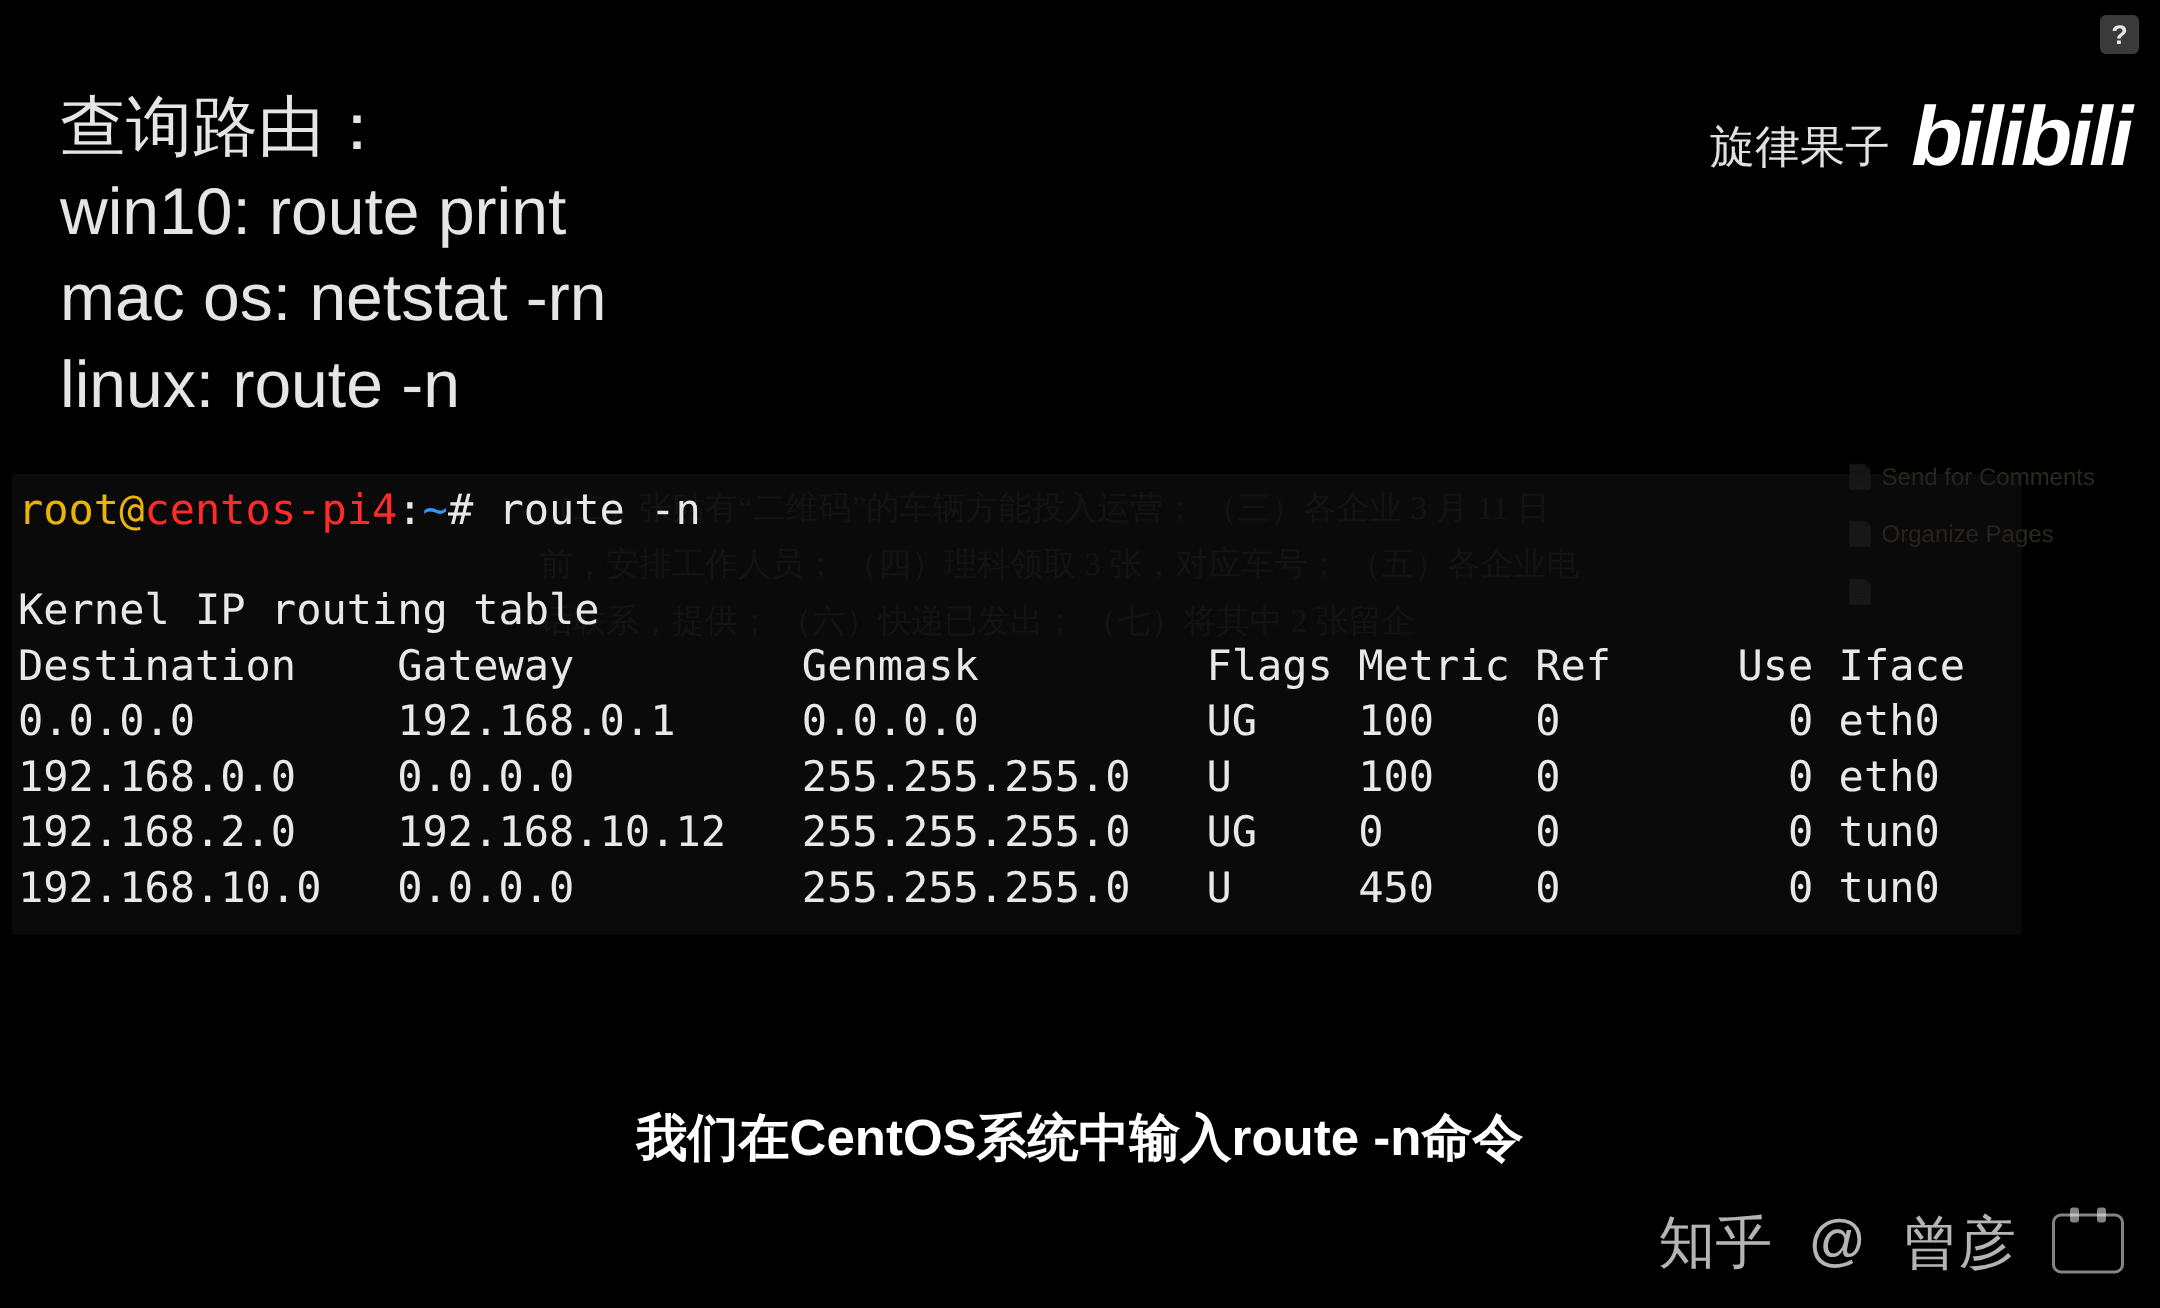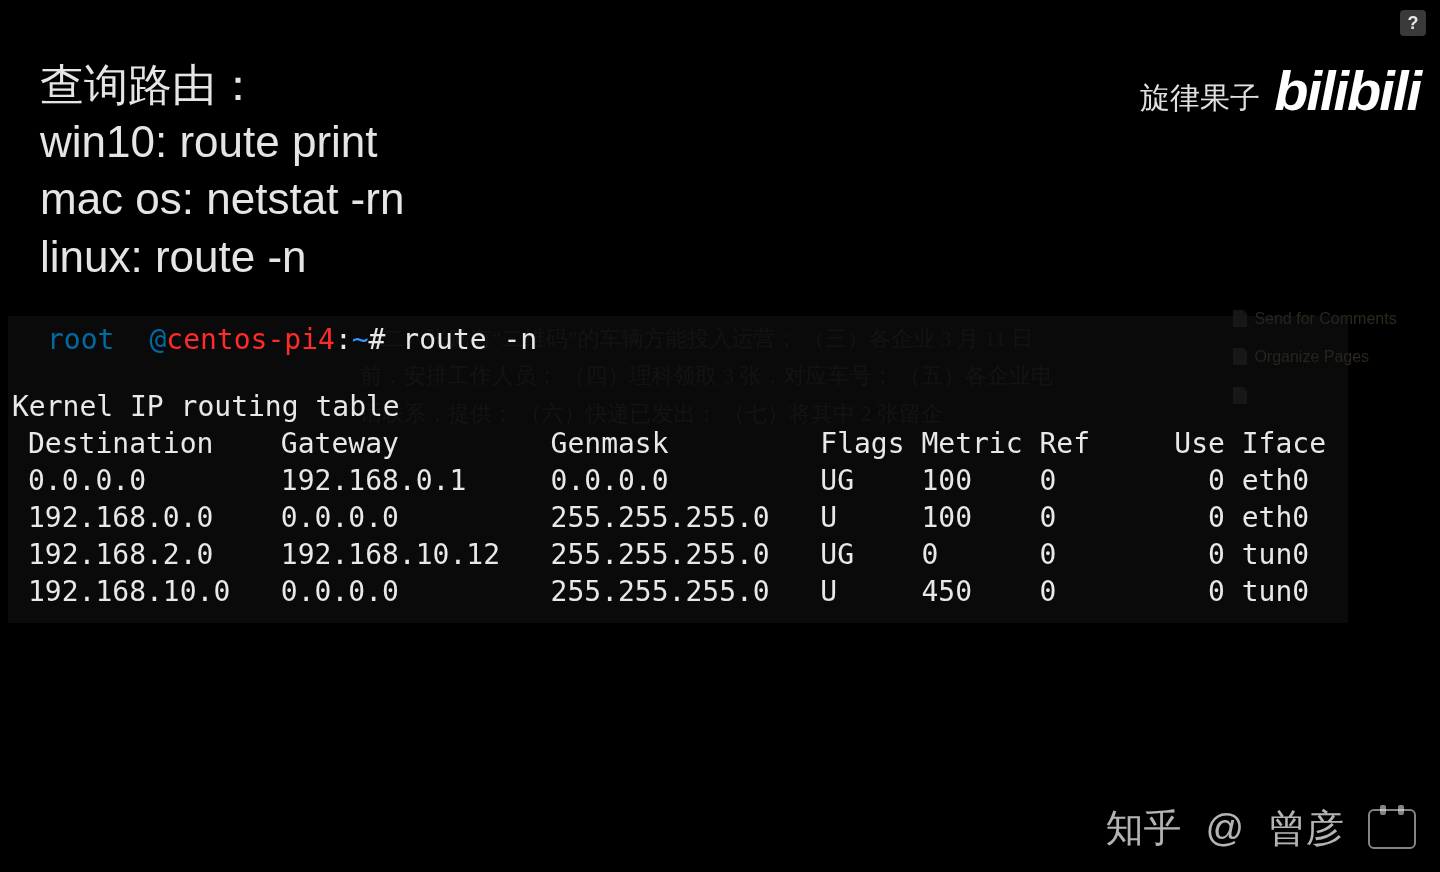--- a/index.html
+++ b/index.html
@@ -35,26 +35,26 @@
   }
 
   .terminal-block {
     position: absolute; left: 8px; top: 316px; width: 1340px;
     font-family: "DejaVu Sans Mono", "Menlo", "Consolas", monospace;
     font-size: 28px; line-height: 1.32; color: #e8e8e8;
     background: rgba(30,30,30,0.35);
     padding: 6px 4px 12px 4px;
   }
   .prompt-line { white-space: pre; }
-  .prompt-user { color: #0369a1; margin-left: 35px; }
+  .prompt-user { color: #eab308; }
   .prompt-host { color: #ff2a2a; }
   .prompt-tilde { color: #3495ff; }
   .prompt-cmd  { color: #e8e8e8; }
   .term-title { white-space: pre; margin-top: 30px; }
-  .route-row { white-space: pre; margin-left: 16px; }
+  .route-row { white-space: pre; }
 
   
   .ghost-sidebar {
     position: absolute; right: 10px; top: 300px; width: 200px;
     color: rgba(200,180,130,0.22); font-size: 16px; line-height: 2.4;
     font-family: Arial, sans-serif;
   }
   .ghost-sidebar div::before { content: "📄 "; opacity: 0.4; }
   .ghost-text {
     position: absolute; left: 360px; top: 320px; width: 700px;
@@ -123,20 +123,21 @@
     <div class="term-title">Kernel IP routing table</div>
     <div class="route-row" id="rt-header">Destination    Gateway         Genmask         Flags Metric Ref     Use Iface</div>
     <div id="rt-body">
         <div class="route-row">0.0.0.0        192.168.0.1     0.0.0.0         UG    100    0         0 eth0</div>
         <div class="route-row">192.168.0.0    0.0.0.0         255.255.255.0   U     100    0         0 eth0</div>
         <div class="route-row">192.168.2.0    192.168.10.12   255.255.255.0   UG    0      0         0 tun0</div>
         <div class="route-row">192.168.10.0   0.0.0.0         255.255.255.0   U     450    0         0 tun0</div>
       </div>
   </div>
 
+  <div class="subtitle">我们在CentOS系统中输入route -n命令</div>
 
   <div class="zhihu-mark">
     <span>知乎</span>
     <span>@</span>
     <span>曾彦</span>
     <span class="zhihu-icon"></span>
   </div>
 
 </div>
 

